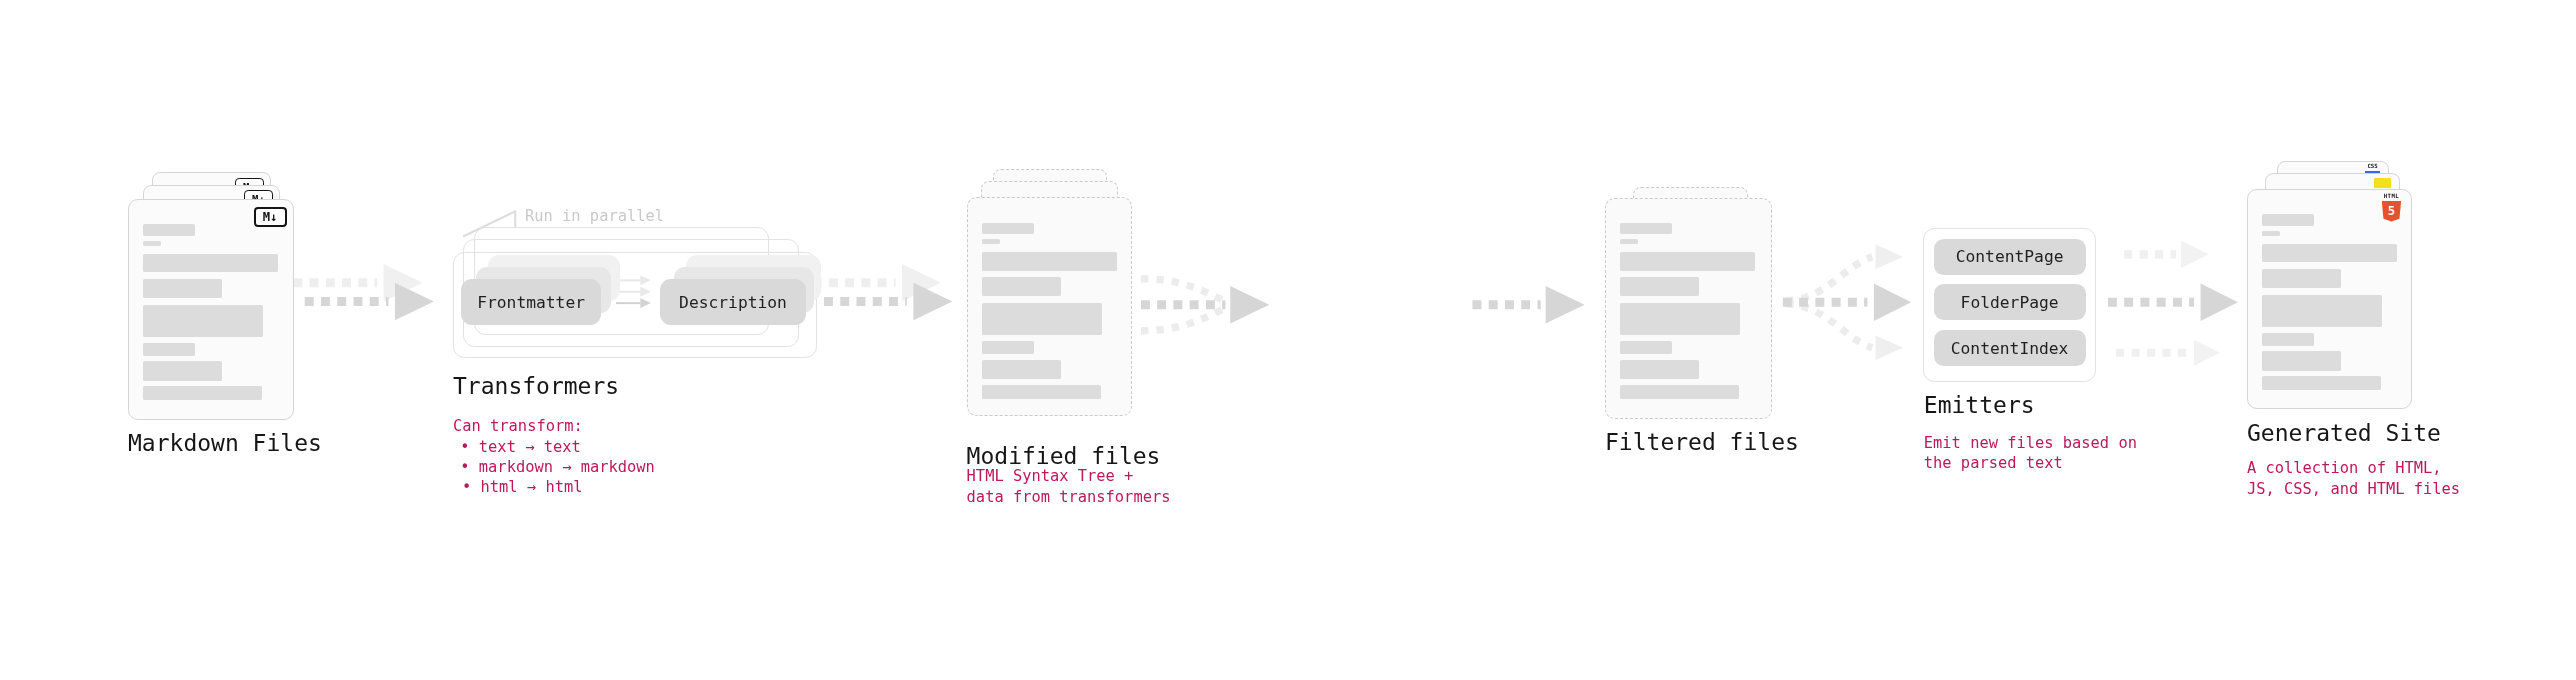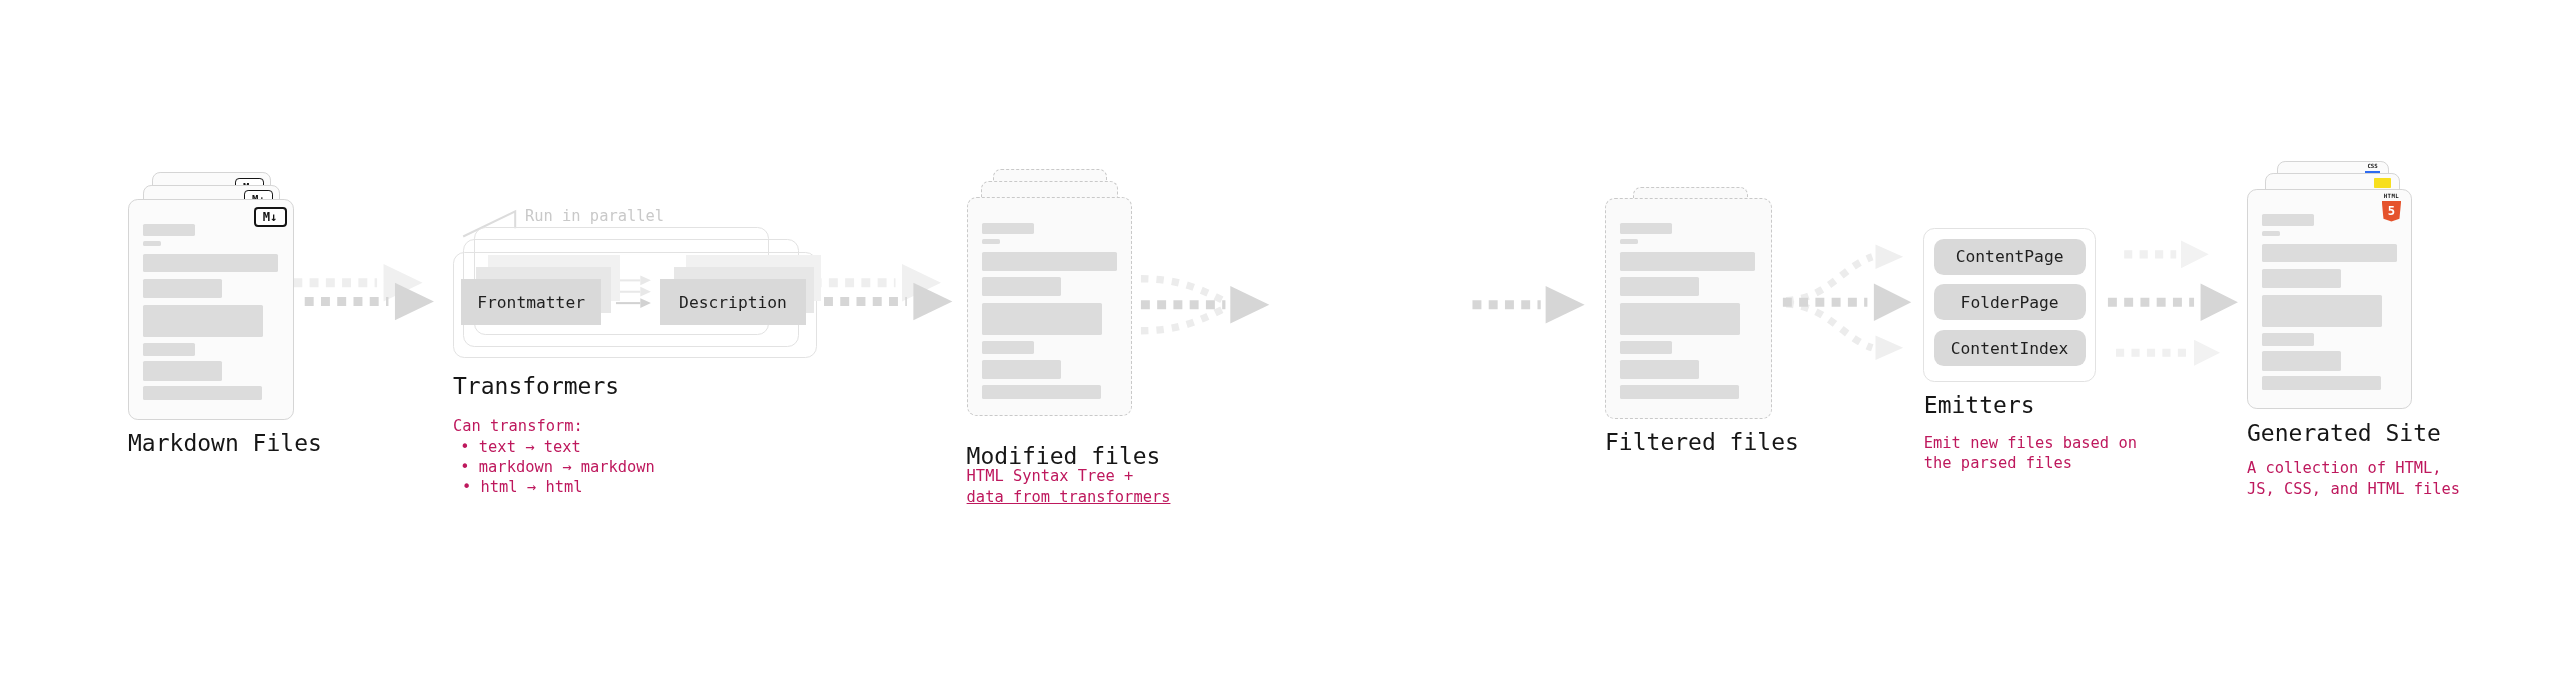--- a/index.html
+++ b/index.html
@@ -35,21 +35,21 @@
   .html5-badge .shield{width:19.5px;height:21px;margin-top:0.8px;background:#e5532c;color:#fff;
     clip-path:polygon(0 0,100% 0,91% 86%,50% 100%,9% 86%);
     display:flex;align-items:center;justify-content:center;font-size:12.2px;font-weight:bold;}
   .css-badge{position:absolute;top:2.4px;right:7.3px;width:16.3px;text-align:center;}
   .css-badge .word{font-size:5.7px;line-height:5.7px;font-weight:bold;color:#141414;}
   .css-badge .underline{display:block;width:14.6px;height:2.4px;background:#2e6bf0;margin:0.8px auto 0;}
   .js-badge{position:absolute;top:4.1px;right:8.1px;width:17px;height:9.8px;background:#f7df1e;border-radius:0.8px;}
 
   
   .shell{position:absolute;border:1.2px solid #e2e2e2;border-radius:11.4px;box-sizing:border-box;background:transparent;}
-  .pill{position:absolute;background:#d9d9d9;border-radius:0;display:flex;align-items:center;justify-content:center;
+  .pill{position:absolute;background:#d9d9d9;border-radius:11px;display:flex;align-items:center;justify-content:center;
     font-size:16.3px;color:#1f1f1f;box-sizing:border-box;white-space:nowrap;}
   .pill.ghost1{background:#e7e7e7;}
   .pill.ghost2{background:#f1f1f1;}
 
   
   .caption{position:absolute;font-size:23px;line-height:1.1;color:#161616;white-space:nowrap;}
   .desc{position:absolute;font-size:15.4px;line-height:20.3px;color:#be185d;white-space:nowrap;}
   .note{position:absolute;font-size:15.4px;line-height:1;color:#c9c9c9;white-space:nowrap;}
 </style>
 </head>
@@ -183,21 +183,21 @@
           <i class="bar"></i>
           <i class="bar"></i>
           <i class="bar"></i>
           <i class="bar"></i>
           <i class="bar"></i>
           <i class="bar"></i>
       </div>
     </div>
     <div class="caption" style="left:1.6px;top:275px;">Modified files</div>
     <div class="desc" style="left:1.6px;top:297px;">HTML Syntax Tree +</div>
-    <div class="desc" style="left:1.6px;top:318px;text-decoration:underline;">data from transformers</div>
+    <div class="desc" style="left:1.6px;top:318px;">data from transformers</div>
   </div>
 
 
   <div class="node" style="left:1605px;top:187px;width:203px;height:293px;">
     <div class="card dashed tabbed" style="left:28.4px;top:0;width:115px;height:32.5px;"></div>
     <div class="card dashed" style="left:0;top:10.6px;width:167px;height:221px;">
       <div class="bars">
         <i class="bar"></i>
           <i class="bar"></i>
           <i class="bar"></i>
@@ -217,21 +217,21 @@
       <span>ContentPage</span>
     </div>
     <div class="pill" style="left:10.6px;top:56px;width:152px;height:36px;border-radius:9.8px;">
       <span>FolderPage</span>
     </div>
     <div class="pill" style="left:10.6px;top:102px;width:152px;height:36px;border-radius:9.8px;">
       <span>ContentIndex</span>
     </div>
     <div class="caption" style="left:0.8px;top:165px;">Emitters</div>
     <div class="desc" style="left:0.8px;top:205px;">Emit new files based on</div>
-    <div class="desc" style="left:0.8px;top:225px;">the parsed files</div>
+    <div class="desc" style="left:0.8px;top:225px;">the parsed text</div>
   </div>
 
   <div class="node" style="left:2247px;top:161px;width:228px;height:349px;">
     <div class="card tabbed" style="left:30px;top:0;width:112px;height:49px;">
       <div class="css-badge">
         <div class="word">CSS</div>
         <span class="underline"></span>
       </div>
     </div>
     <div class="card tabbed" style="left:18px;top:12.2px;width:135px;height:52px;">

